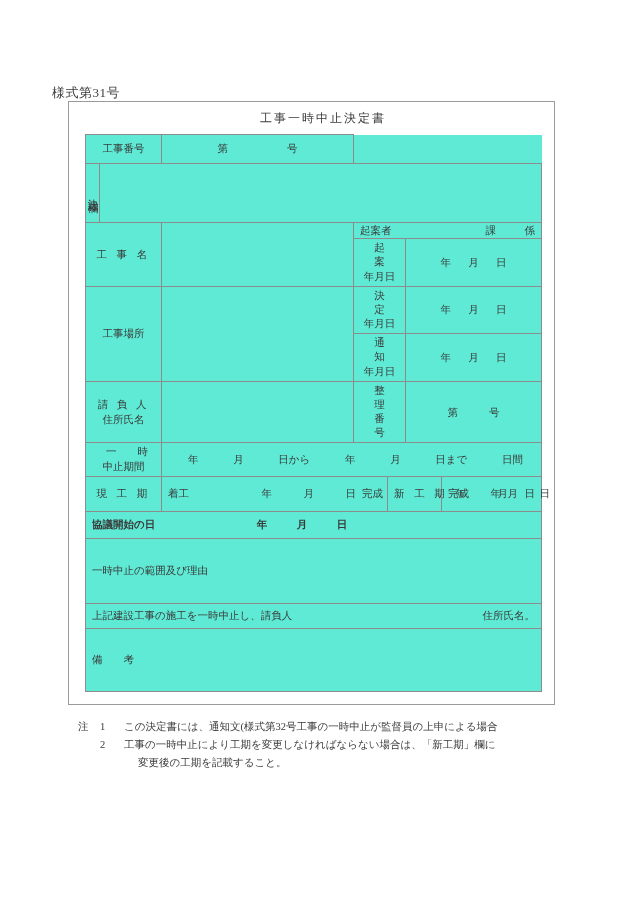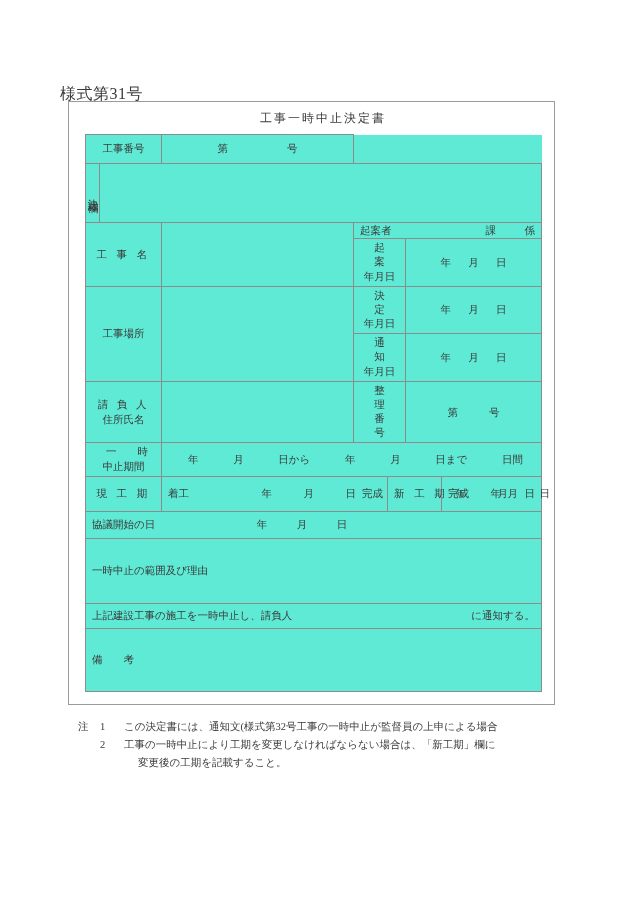--- a/index.html
+++ b/index.html
@@ -12,23 +12,23 @@
     height: 915px;
     position: relative;
     font-family: "Liberation Serif", "DejaVu Serif", serif;
     color: #3a3a3a;
     overflow: hidden;
   }
 
   
   .form-no {
     position: absolute;
-    left: 60px;
+    left: 52px;
     top: 84px;
-    font-size: 16px;
+    font-size: 13px;
     letter-spacing: 0.5px;
     white-space: nowrap;
   }
 
   
   .outer-frame {
     position: absolute;
     left: 68px;
     top: 101px;
     width: 487px;
@@ -162,20 +162,21 @@
   }
   .shin-run .s-lab { width: 66px; }
   .shin-run .s-y { width: 58px; text-align: right; }
   .shin-run .s-m { width: 40px; text-align: right; }
   .shin-run .s-d { width: 40px; text-align: right; }
 
   .kyogi {
     display: flex;
     align-items: center;
     padding: 0 6px;
+    font-weight: bold;
   }
   .kyogi .k-name { width: 150px; }
   .kyogi .k-y { width: 40px; text-align: center;}
   .kyogi .k-m { width: 40px; text-align: center;}
   .kyogi .k-d { width: 40px; text-align: center;}
 
   .notice-line {
     display: flex;
     align-items: center;
     padding: 0 6px;
@@ -444,21 +445,21 @@
       <div class="big-area">
         <span>一時中止の範囲及び理由</span>
       </div>
     </td>
   </tr>
 
   <tr>
     <td colspan="11" style="height:24px">
       <div class="cell notice-line">
         <span class="n-a">上記建設工事の施工を一時中止し、請負人</span>
-        <span class="n-b">に通知する。</span>
+        <span class="n-b">住所氏名。</span>
       </div>
     </td>
   </tr>
 
   <tr>
     <td colspan="11" style="height:62px">
       <div class="big-area">
         <span>備　　考</span>
       </div>
     </td>

